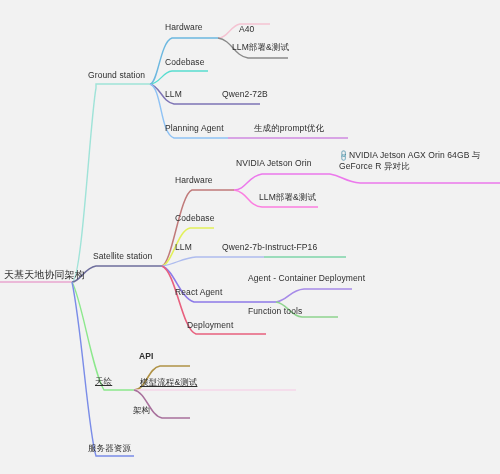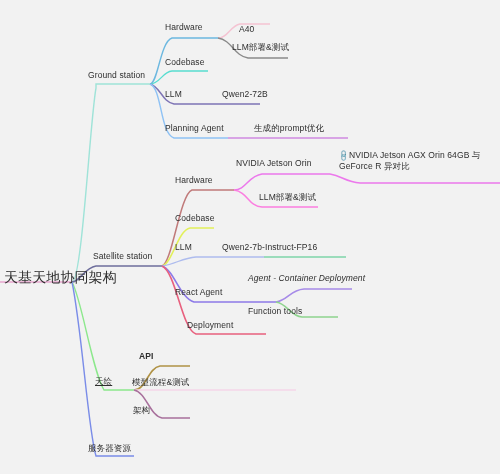--- a/index.html
+++ b/index.html
@@ -27,21 +27,21 @@
     font-size: 8.5px;
     line-height: 1.25;
     white-space: nowrap;
     letter-spacing: 0.1px;
   }
   .node-label.wrap {
     white-space: normal;
     width: 160px;
   }
   .node-label.root {
-    font-size: 14px;
+    font-size: 10px;
     text-align: center;
   }
   .link-icon {
     display: inline-block;
     transform: translateY(0.5px) rotate(-45deg);
     font-size: 8px;
   }
 </style>
 </head>
 <body>
@@ -133,29 +133,29 @@
   <div class="node-label" style="left:259px; top:192px;">LLM部署&amp;测试</div>
 
   <div class="node-label" style="left:175px; top:213px;">Codebase</div>
 
   <div class="node-label" style="left:175px; top:242px;">LLM</div>
 
   <div class="node-label" style="left:222px; top:242px;">Qwen2-7b-Instruct-FP16</div>
 
   <div class="node-label" style="left:175px; top:287px;">React Agent</div>
 
-  <div class="node-label" style="left:248px; top:273px;font-style:italic;">Agent - Container Deployment</div>
+  <div class="node-label" style="left:248px; top:273px;">Agent - Container Deployment</div>
 
   <div class="node-label" style="left:248px; top:306px;">Function tools</div>
 
   <div class="node-label" style="left:175px; top:320px;margin-left:12px;">Deployment</div>
 
   <div class="node-label" style="left:95px; top:376px;text-decoration:underline;">天绘</div>
 
   <div class="node-label" style="left:139px; top:351px;font-weight:bold;">API</div>
 
-  <div class="node-label" style="left:132px; top:377px;">模型流程&amp;测试</div>
+  <div class="node-label" style="left:140px; top:377px;text-decoration:underline;">模型流程&amp;测试</div>
 
   <div class="node-label" style="left:133px; top:405px;">架构</div>
 
   <div class="node-label" style="left:88px; top:443px;">服务器资源</div>
 
 </div>
 
 </body></html>

